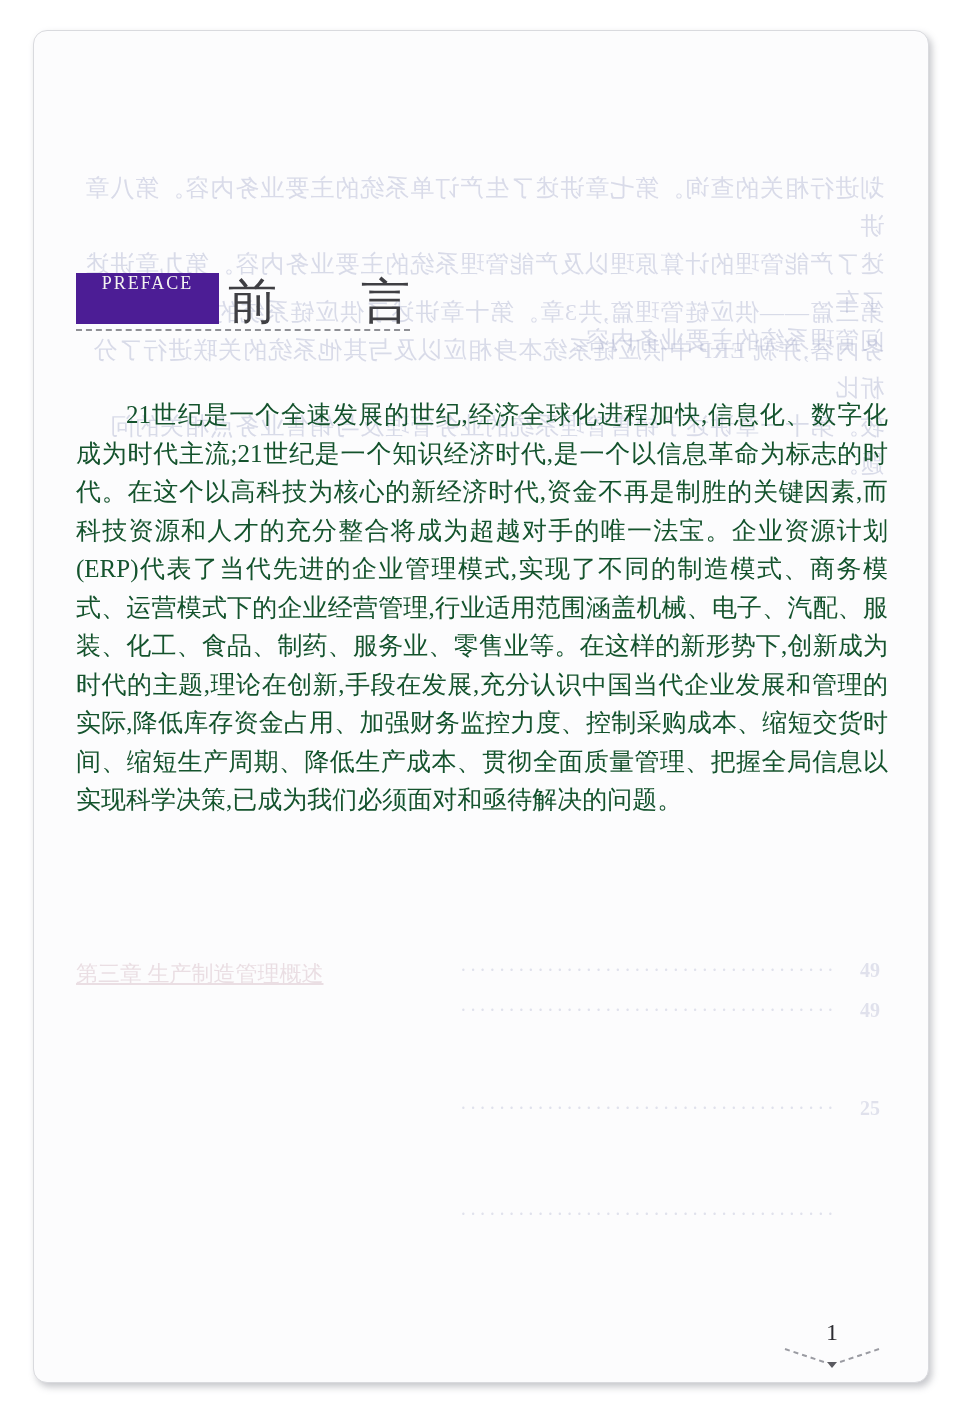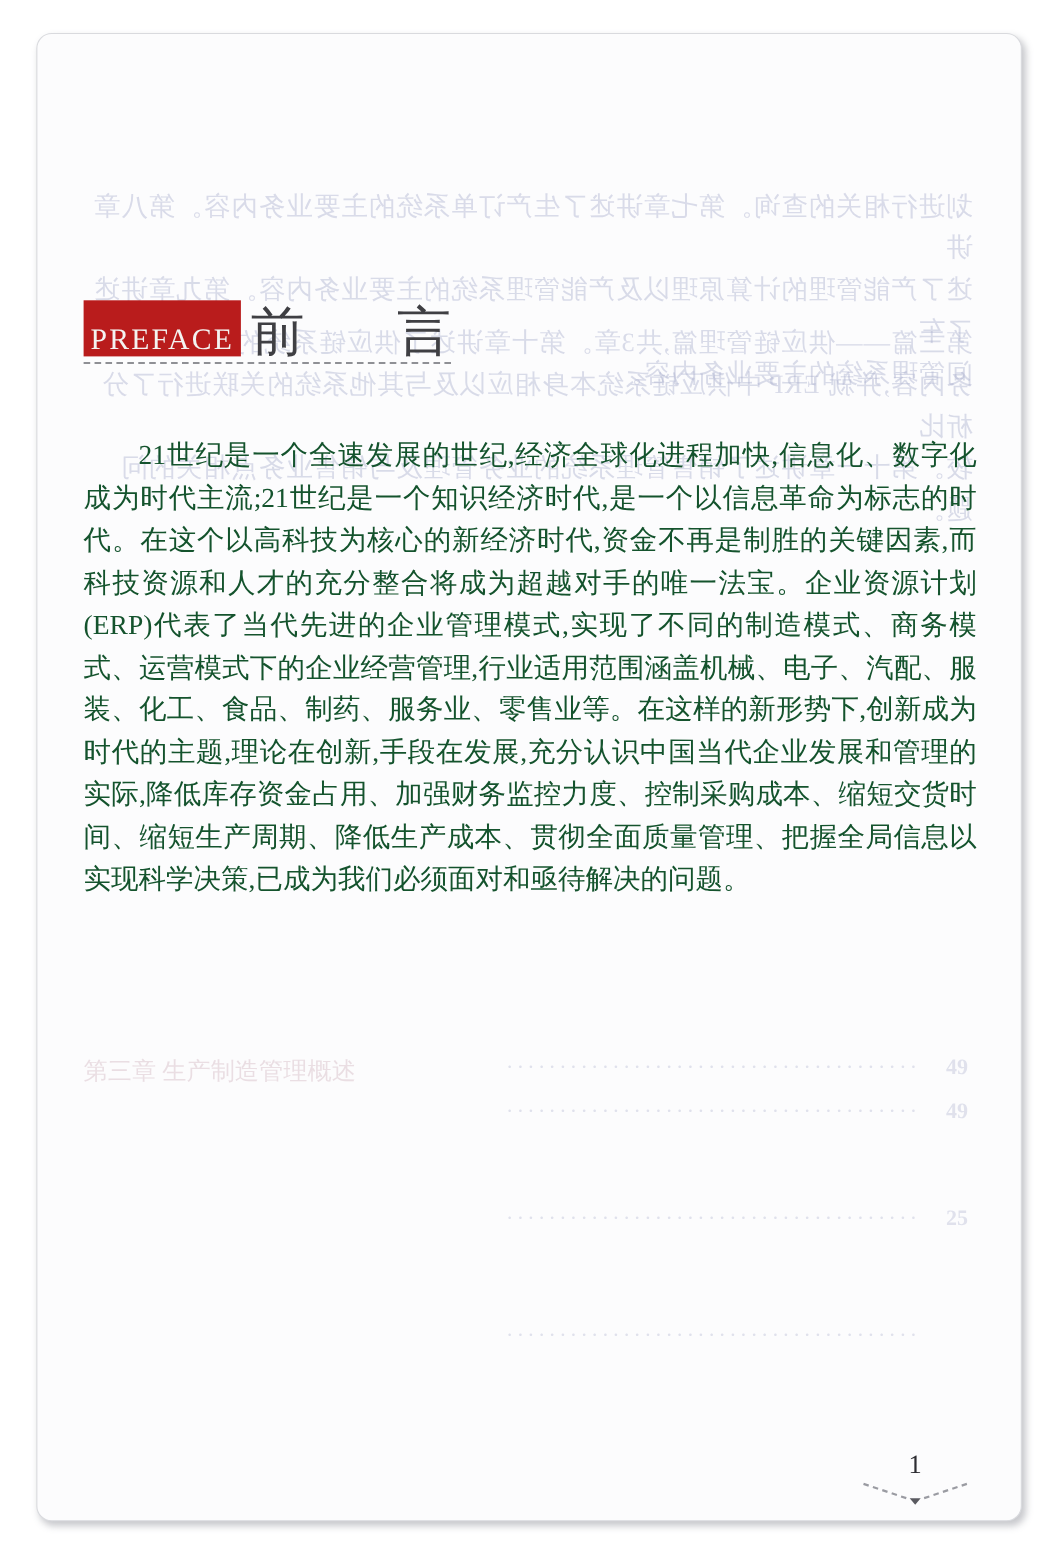--- a/index.html
+++ b/index.html
@@ -62,26 +62,26 @@
     font-size: 22px;
     z-index: 1;
     pointer-events: none;
   }
   
   .header { position: absolute; left: 42px; top: 0; right: 42px; z-index: 2; }
   .preface-box {
     position: absolute;
     left: 0; top: 242px;
     width: 143px; height: 51px;
-    background: #b91c1c;
+    background: #4c1d95;
     color: #f4f3f1;
-    font-size: 27px;
+    font-size: 18px;
     letter-spacing: 2px;
     display: flex;
-    align-items: flex-end;
+    align-items: flex-start;
     justify-content: center;
   }
   .cn-title {
     position: absolute;
     left: 152px; top: 238px;
     display: flex;
     gap: 84px;
     font-size: 49px;
     color: #3f3f43;
     font-weight: 500;
@@ -130,21 +130,21 @@
     <div>划进行相关的查询。第七章讲述了生产订单系统的主要业务内容。第八章讲</div>
     <div>述了产能管理的计算原理以及产能管理系统的主要业务内容。第九章讲述了车</div>
     <div>间管理系统的主要业务内容。</div>
   </div>
   <div class="ghost-block ghost-mid">
     <div>第三篇——供应链管理篇,共3章。第十章讲述了供应链系统的主要业</div>
     <div>务内容,并就 ERP 中供应链系统本身相应以及与其他系统的关联进行了分析比</div>
     <div>较。第十一章讲述了销售管理系统的业务管理及与销售业务点相关的问题。</div>
   </div>
 
-  <div class="ghost-heading" style="top:928px;">第三章 生产制造管理概述</div>
+  <div class="ghost-heading" style="top:928px;text-decoration:underline;">第三章 生产制造管理概述</div>
 
   <div class="ghost-toc-line" style="top:928px;">
     <span class="dots">·······································</span>
     <span class="num">49</span>
   </div>
   <div class="ghost-toc-line" style="top:968px;">
     <span class="dots">·······································</span>
     <span class="num">49</span>
   </div>
   <div class="ghost-toc-line" style="top:1066px;">

